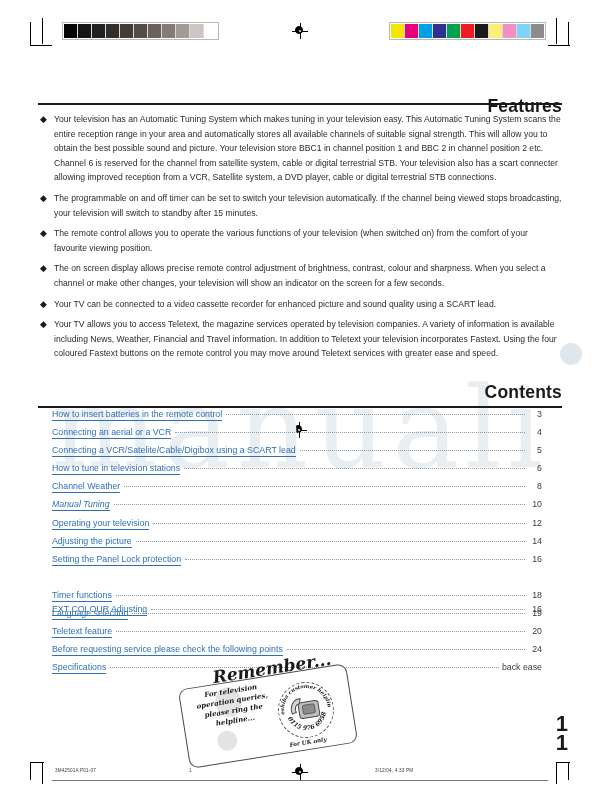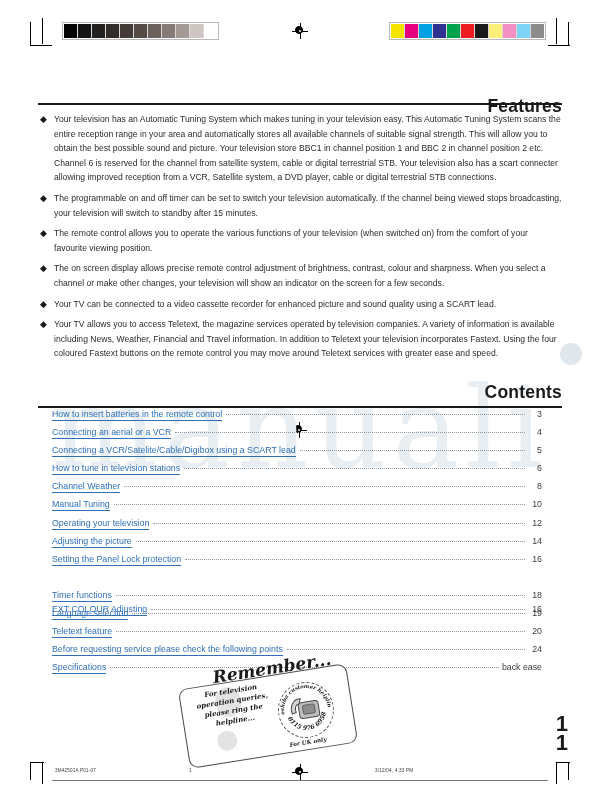--- a/index.html
+++ b/index.html
@@ -431,21 +431,21 @@
           <a class="toc-title" style="text-decoration: none;">How to tune in television stations</a>
           <span class="toc-leader"></span>
           <span class="toc-page">6</span>
         </div>
         <div class="toc-row">
           <a class="toc-title" style="text-decoration: none;">Channel Weather</a>
           <span class="toc-leader"></span>
           <span class="toc-page">8</span>
         </div>
         <div class="toc-row">
-          <a class="toc-title" style="text-decoration: none;">Manual Tuning</a>
+          <a class="toc-title" style="text-decoration: none; font-style: italic;">Manual Tuning</a>
           <span class="toc-leader"></span>
           <span class="toc-page">10</span>
         </div>
         <div class="toc-row">
           <a class="toc-title" style="text-decoration: none;">Operating your television</a>
           <span class="toc-leader"></span>
           <span class="toc-page">12</span>
         </div>
         <div class="toc-row">
           <a class="toc-title" style="text-decoration: none;">Adjusting the picture</a>

